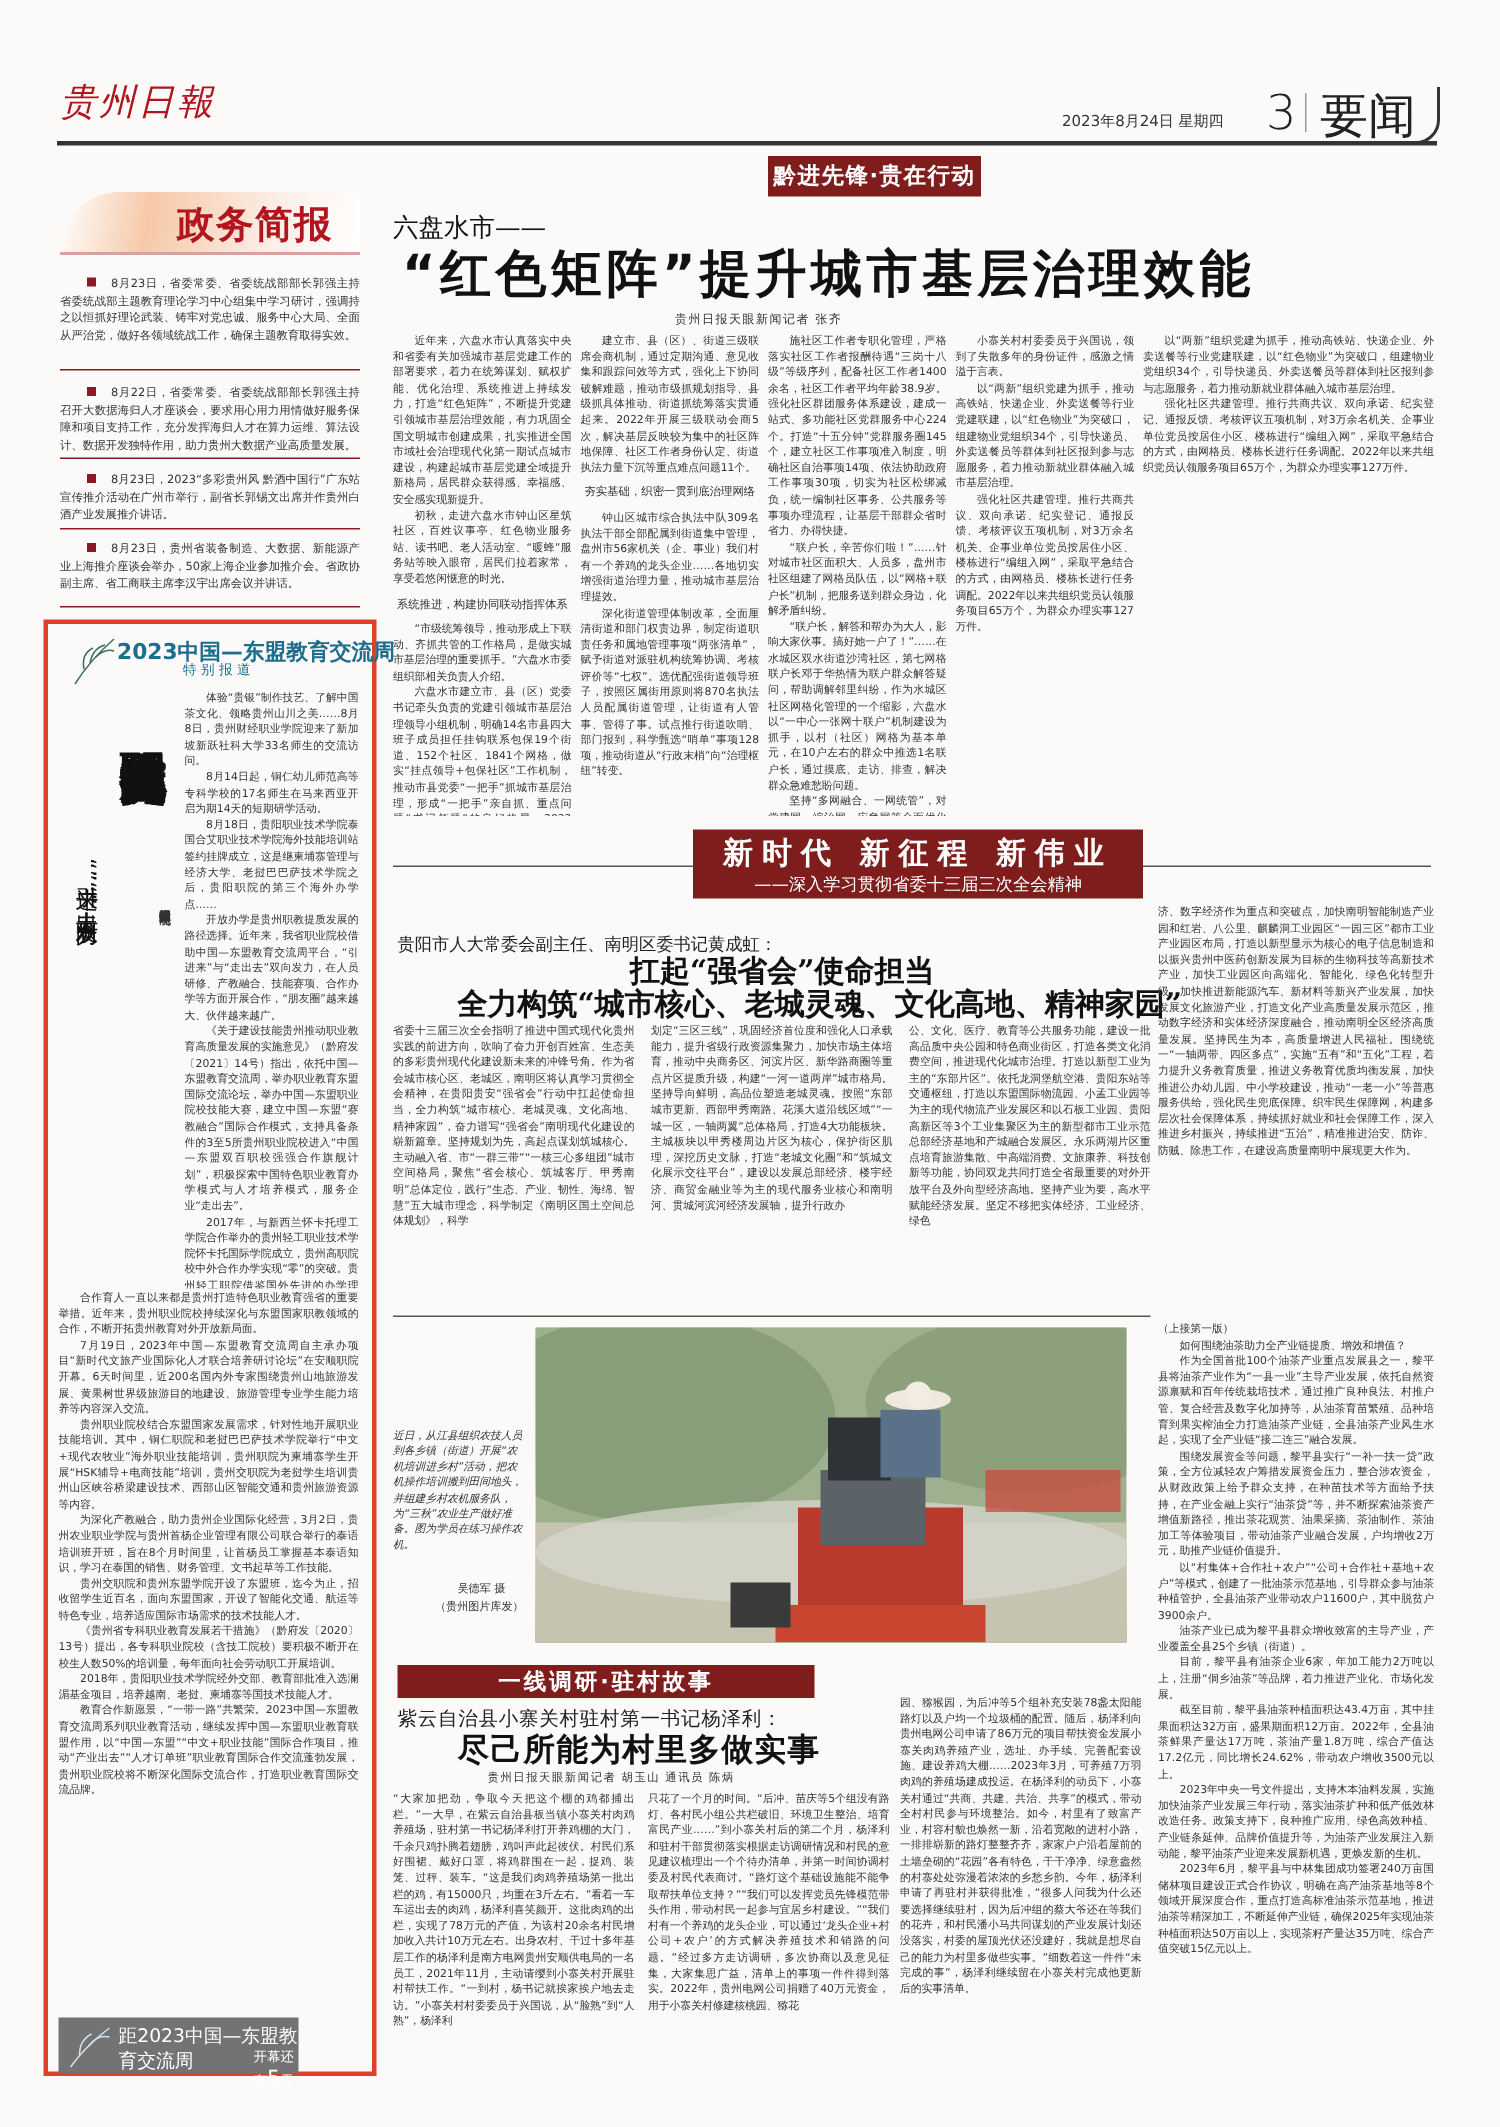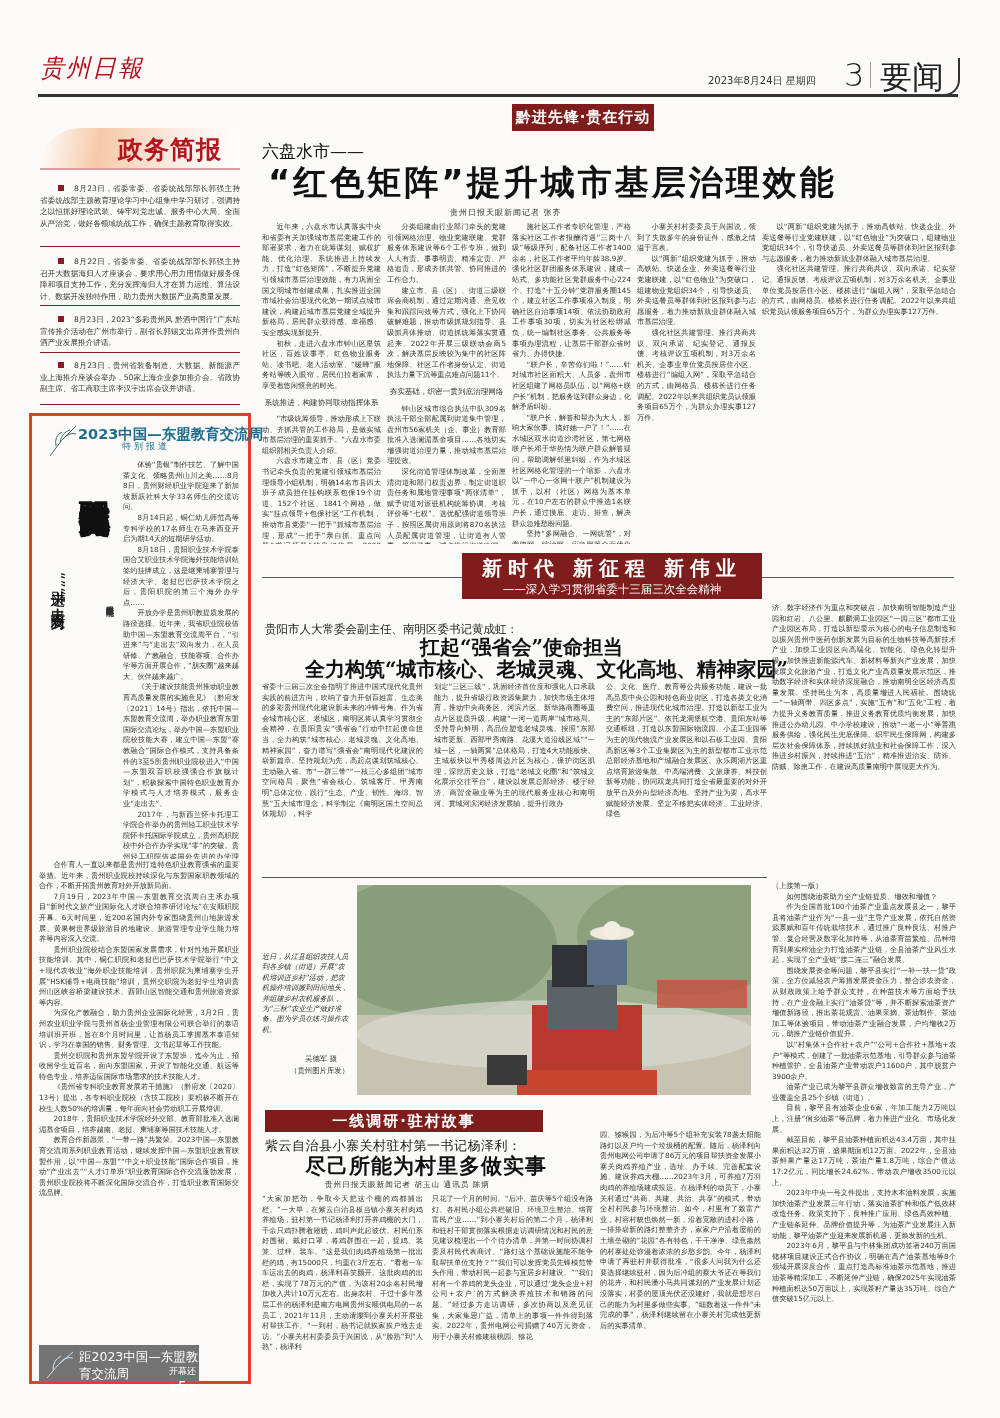--- a/index.html
+++ b/index.html
@@ -135,24 +135,23 @@
 <div class="abs top-byline">贵州日报天眼新闻记者  张齐</div>
 
 <div class="abs text" style="left:262px; top:222px; width:119px; height:322px;">
   <p>近年来，六盘水市认真落实中央和省委有关加强城市基层党建工作的部署要求，着力在统筹谋划、赋权扩能、优化治理、系统推进上持续发力，打造“红色矩阵”，不断提升党建引领城市基层治理效能，有力巩固全国文明城市创建成果，扎实推进全国市域社会治理现代化第一期试点城市建设，构建起城市基层党建全域提升新格局，居民群众获得感、幸福感、安全感实现新提升。</p>
   <p>初秋，走进六盘水市钟山区星筑社区，百姓议事亭、红色物业服务站、读书吧、老人活动室、“暖蜂”服务站等映入眼帘，居民们拉着家常，享受着悠闲惬意的时光。</p>
   <div class="subhead">系统推进，构建协同联动指挥体系</div>
   <p>“市级统筹领导，推动形成上下联动、齐抓共管的工作格局，是做实城市基层治理的重要抓手。”六盘水市委组织部相关负责人介绍。</p>
   <p>六盘水市建立市、县（区）党委书记牵头负责的党建引领城市基层治理领导小组机制，明确14名市县四大班子成员担任挂钩联系包保19个街道、152个社区、1841个网格，做实“挂点领导+包保社区”工作机制，推动市县党委“一把手”抓城市基层治理，形成“一把手”亲自抓、重点问题“书记领题”的良好格局。2022年，市、县（区）党委书记领衔解决问题83个，督办重大事项12项。建立组织、政法、民政等部门参与的联席会议制度，推动组织部门抓指导和行业主管部门抓落实的“双线管理”机制。</p>
 </div>
 <div class="abs text" style="left:387px; top:222px; width:119px; height:322px;">
-  <p>分类组建由行业部门牵头的党建引领网格治理、物业党建联建、党群服务体系建设等6个工作专班，做到人人有责、事事明责、精准定责、严格追责，形成齐抓共管、协同推进的工作合力。</p>
   <p>建立市、县（区）、街道三级联席会商机制，通过定期沟通、意见收集和跟踪问效等方式，强化上下协同破解难题，推动市级抓规划指导、县级抓具体推动、街道抓统筹落实贯通起来。2022年开展三级联动会商5次，解决基层反映较为集中的社区阵地保障、社区工作者身份认定、街道执法力量下沉等重点难点问题11个。</p>
   <div class="subhead">夯实基础，织密一贯到底治理网络</div>
-  <p>钟山区城市综合执法中队309名执法干部全部配属到街道集中管理，盘州市56家机关（企、事业）教育部批准入选澜湄基金项目……各地切实增强街道治理力量，推动城市基层治理提效。</p>
+  <p>钟山区城市综合执法中队309名执法干部全部配属到街道集中管理，盘州市56家机关（企、事业）我们村有一个养鸡的龙头企业……各地切实增强街道治理力量，推动城市基层治理提效。</p>
   <p>深化街道管理体制改革，全面厘清街道和部门权责边界，制定街道职责任务和属地管理事项“两张清单”，赋予街道对派驻机构统筹协调、考核评价等“七权”。选优配强街道领导班子，按照区属街用原则将870名执法人员配属街道管理，让街道有人管事、管得了事。试点推行街道吹哨、部门报到，科学甄选“哨单”事项128项，推动街道从“行政末梢”向“治理枢纽”转变。</p>
 
 </div>
 <div class="abs text" style="left:512px; top:222px; width:119px; height:322px;">
   <p>施社区工作者专职化管理，严格落实社区工作者报酬待遇“三岗十八级”等级序列，配备社区工作者1400余名，社区工作者平均年龄38.9岁。强化社区群团服务体系建设，建成一站式、多功能社区党群服务中心224个。打造“十五分钟”党群服务圈145个，建立社区工作事项准入制度，明确社区自治事项14项、依法协助政府工作事项30项，切实为社区松绑减负，统一编制社区事务、公共服务等事项办理流程，让基层干部群众省时省力、办得快捷。</p>
   <p>“联户长，辛苦你们啦！”……针对城市社区面积大、人员多，盘州市社区组建了网格员队伍，以“网格+联户长”机制，把服务送到群众身边，化解矛盾纠纷。</p>
   <p>“联户长，解答和帮办为大人，影响大家伙事。搞好她一户了！”……在水城区双水街道沙湾社区，第七网格联户长邓于华热情为联户群众解答疑问，帮助调解邻里纠纷，作为水城区社区网格化管理的一个缩影，六盘水以“一中心一张网十联户”机制建设为抓手，以村（社区）网格为基本单元，在10户左右的群众中推选1名联户长，通过摸底、走访、排查，解决群众急难愁盼问题。</p>
   <p>坚持“多网融合、一网统管”，对党建网、综治网、应急网等全面优化整合，重新编码网格2176个、设立网格党小组1575个、“十联户”治理单元78万个。建立信息收集、问题发现、任务分办、协同处置、结果反馈工作机制，制定网格员“七必访、六清楚、五到家”工作制度和联户长“1+7”服务措施，确保民情在网格掌握、问题在网格解决、服务在网格开展。</p>
 
 </div>

